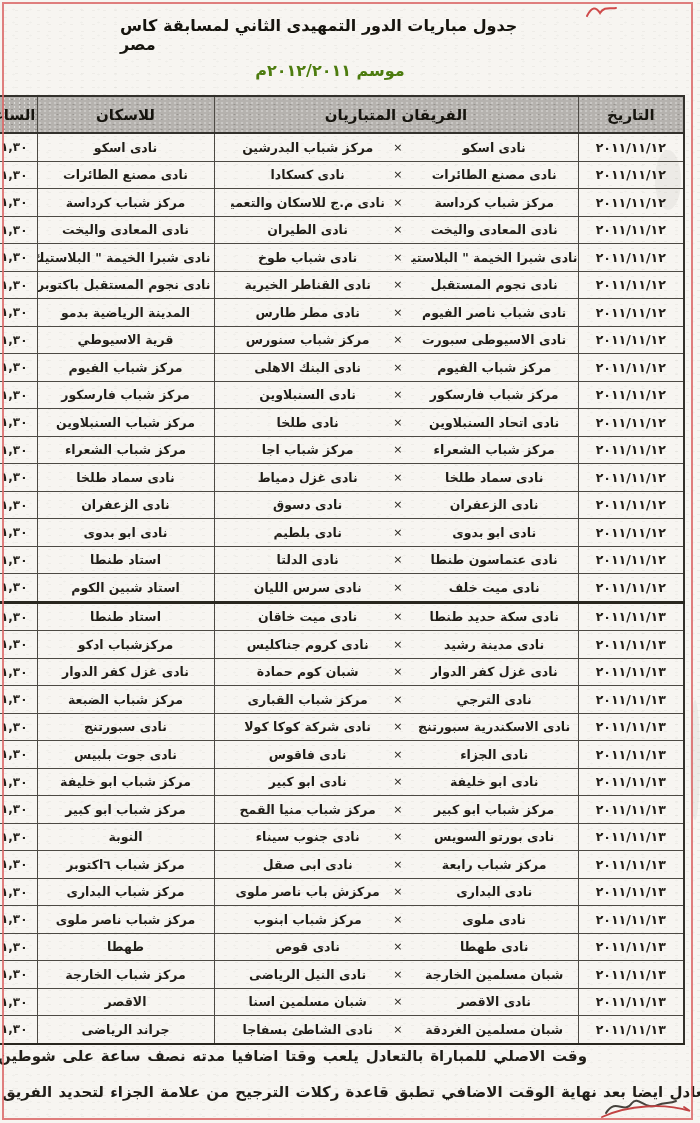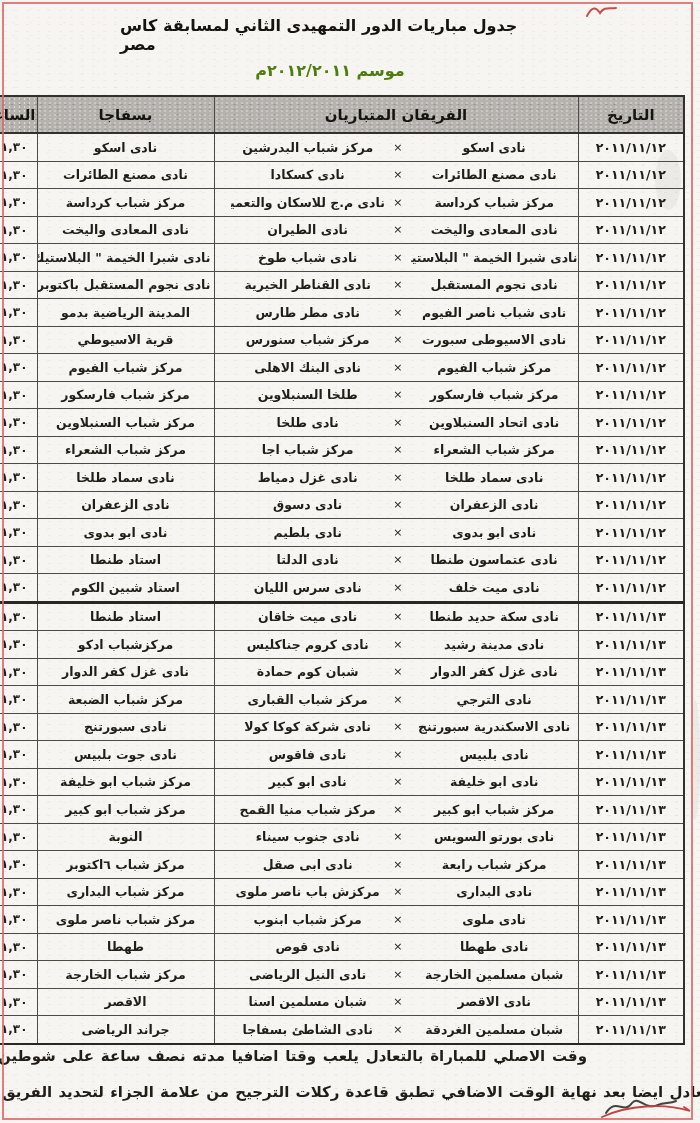--- a/index.html
+++ b/index.html
@@ -81,21 +81,21 @@
   <colgroup>
     <col style="width:106px">
       <col style="width:364px">
       <col style="width:177px">
       <col style="width:46px">
   </colgroup>
   <thead>
     <tr>
       <th>التاريخ</th>
       <th>الفريقان المتباريان</th>
-      <th>بسفاجا</th>
+      <th>للاسكان</th>
       <th>الساعة</th>
     </tr>
   </thead>
   <tbody id="rows">
       <tr>
         <td class="c-date">٢٠١١/١١/١٢</td>
         <td class="c-teams">
           <div class="wrap">
             <span class="t-right">نادى اسكو</span>
             <span class="t-x">×</span>
@@ -200,21 +200,21 @@
         </td>
         <td class="c-venue">مركز شباب الفيوم</td>
         <td class="c-time">١,٣٠</td>
       </tr>
       <tr>
         <td class="c-date">٢٠١١/١١/١٢</td>
         <td class="c-teams">
           <div class="wrap">
             <span class="t-right">مركز شباب فارسكور</span>
             <span class="t-x">×</span>
-            <span class="t-left">طلخا السنبلاوين</span>
+            <span class="t-left">نادى السنبلاوين</span>
           </div>
         </td>
         <td class="c-venue">مركز شباب فارسكور</td>
         <td class="c-time">١,٣٠</td>
       </tr>
       <tr>
         <td class="c-date">٢٠١١/١١/١٢</td>
         <td class="c-teams">
           <div class="wrap">
             <span class="t-right">نادى اتحاد السنبلاوين</span>
@@ -354,21 +354,21 @@
             <span class="t-left">نادى شركة كوكا كولا</span>
           </div>
         </td>
         <td class="c-venue">نادى سبورتنج</td>
         <td class="c-time">١,٣٠</td>
       </tr>
       <tr>
         <td class="c-date">٢٠١١/١١/١٣</td>
         <td class="c-teams">
           <div class="wrap">
-            <span class="t-right">نادى بلبيس</span>
+            <span class="t-right">نادى الجزاء</span>
             <span class="t-x">×</span>
             <span class="t-left">نادى فاقوس</span>
           </div>
         </td>
         <td class="c-venue">نادى جوت بلبيس</td>
         <td class="c-time">١,٣٠</td>
       </tr>
       <tr>
         <td class="c-date">٢٠١١/١١/١٣</td>
         <td class="c-teams">

